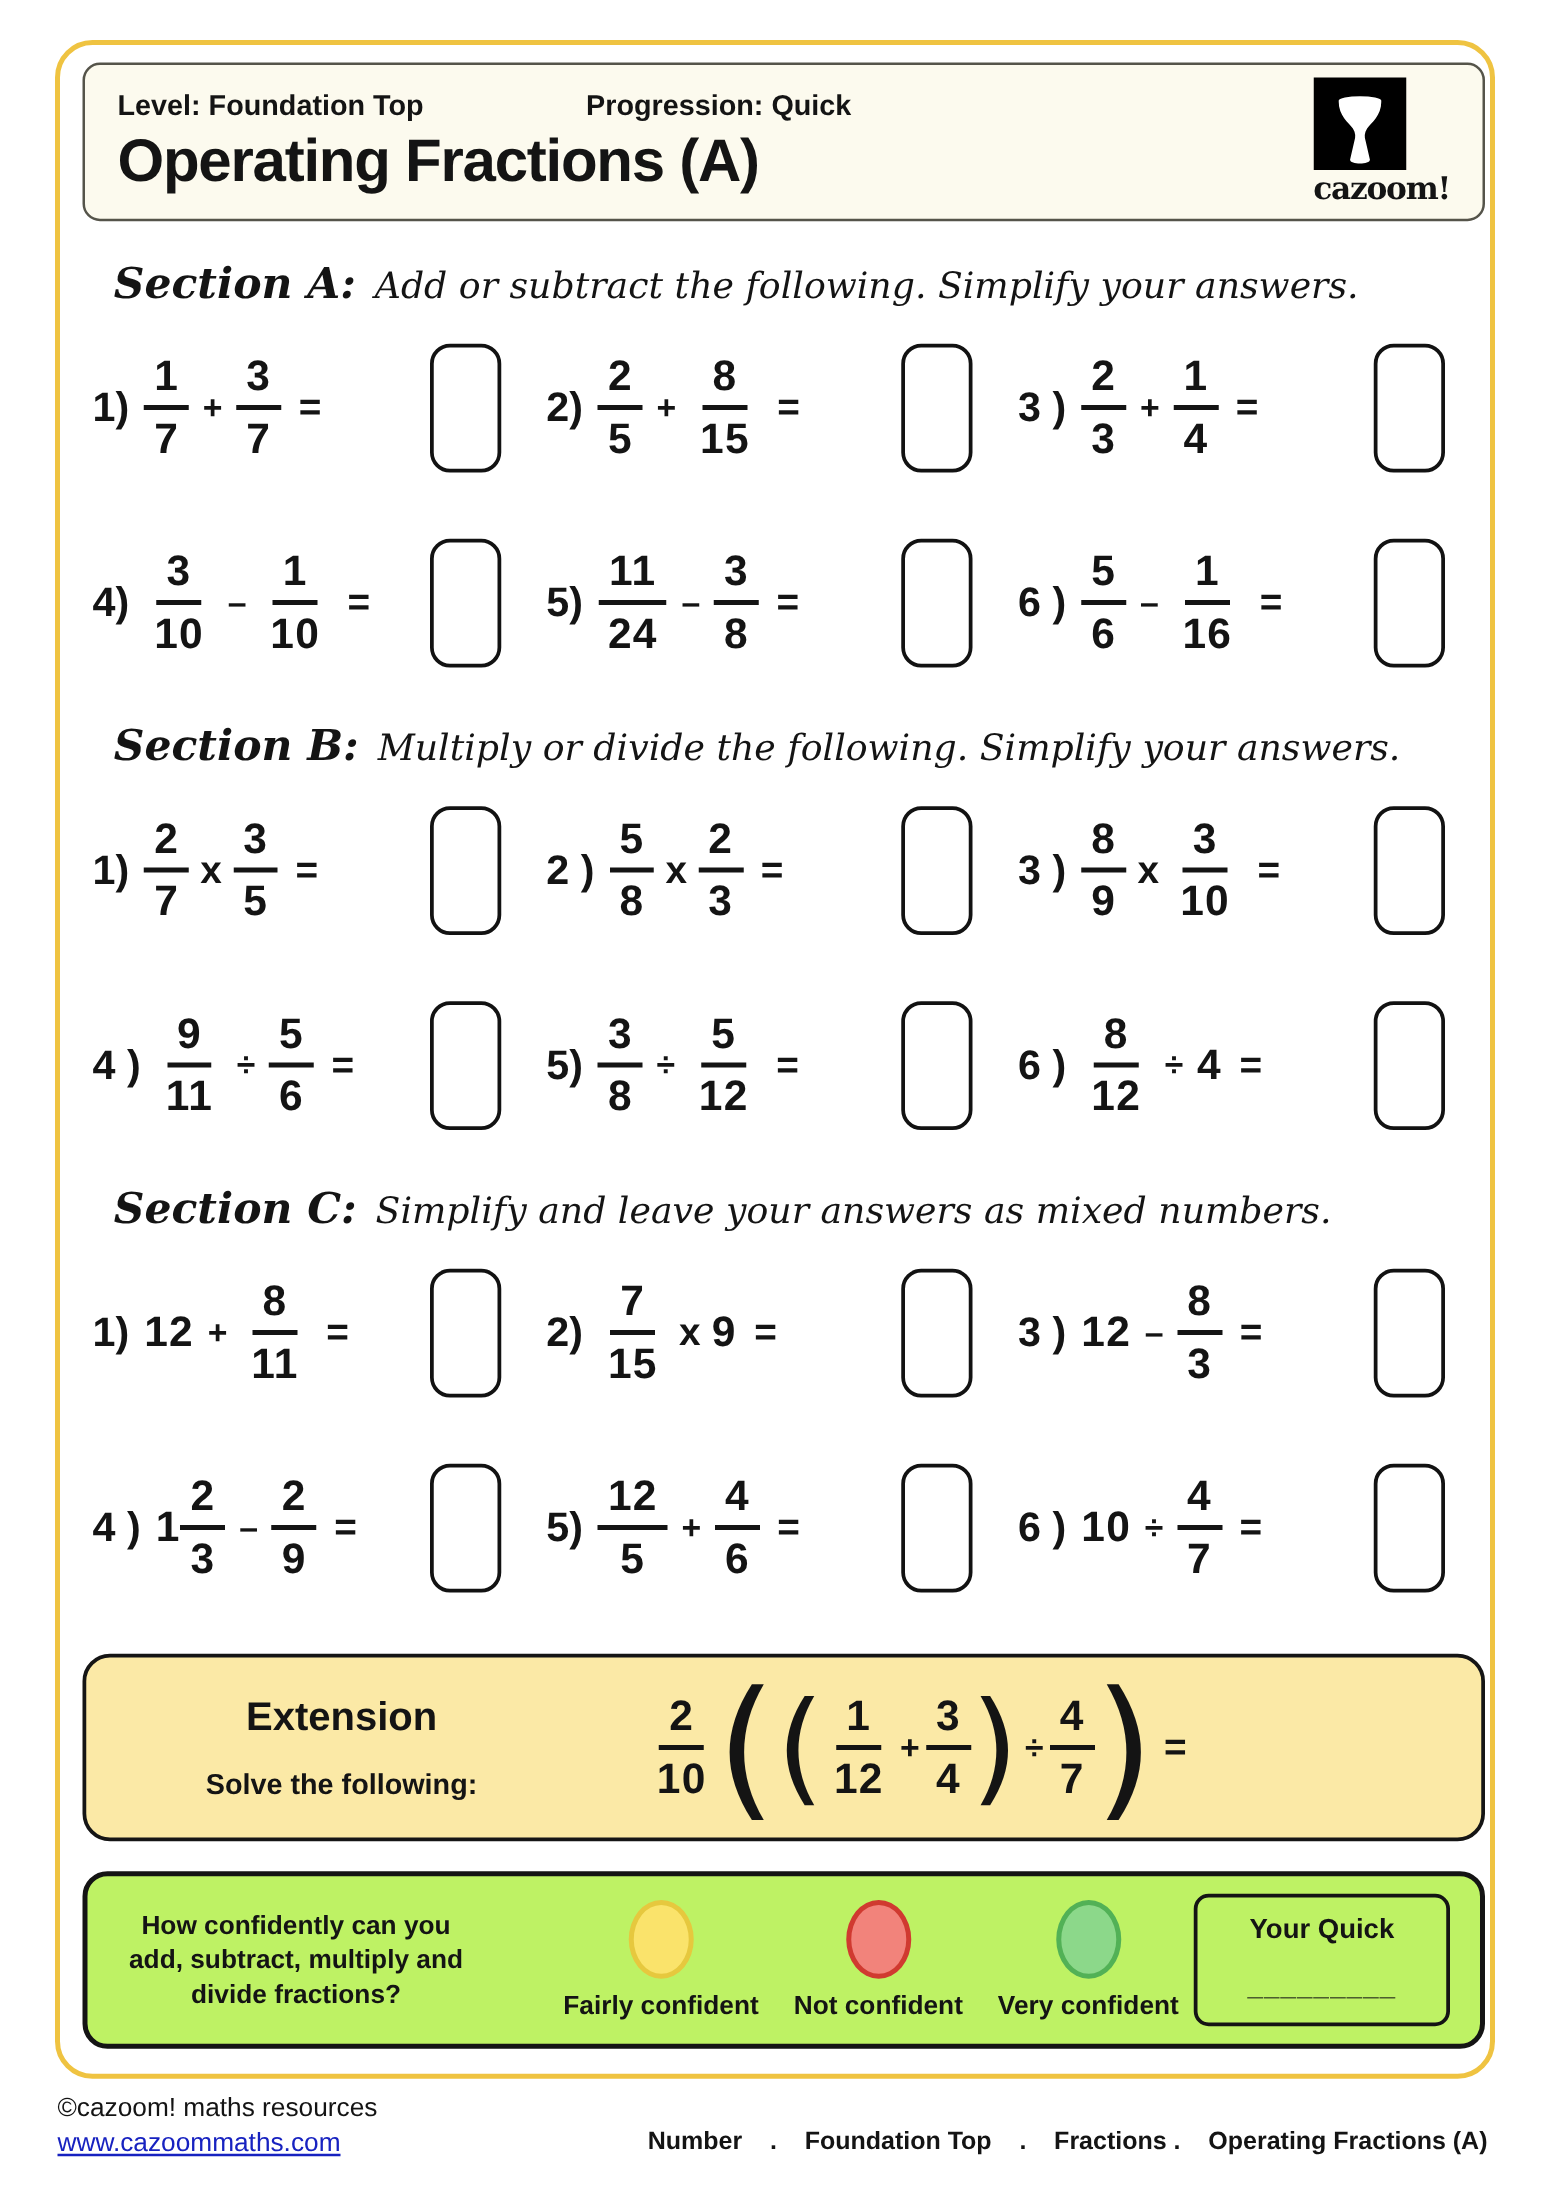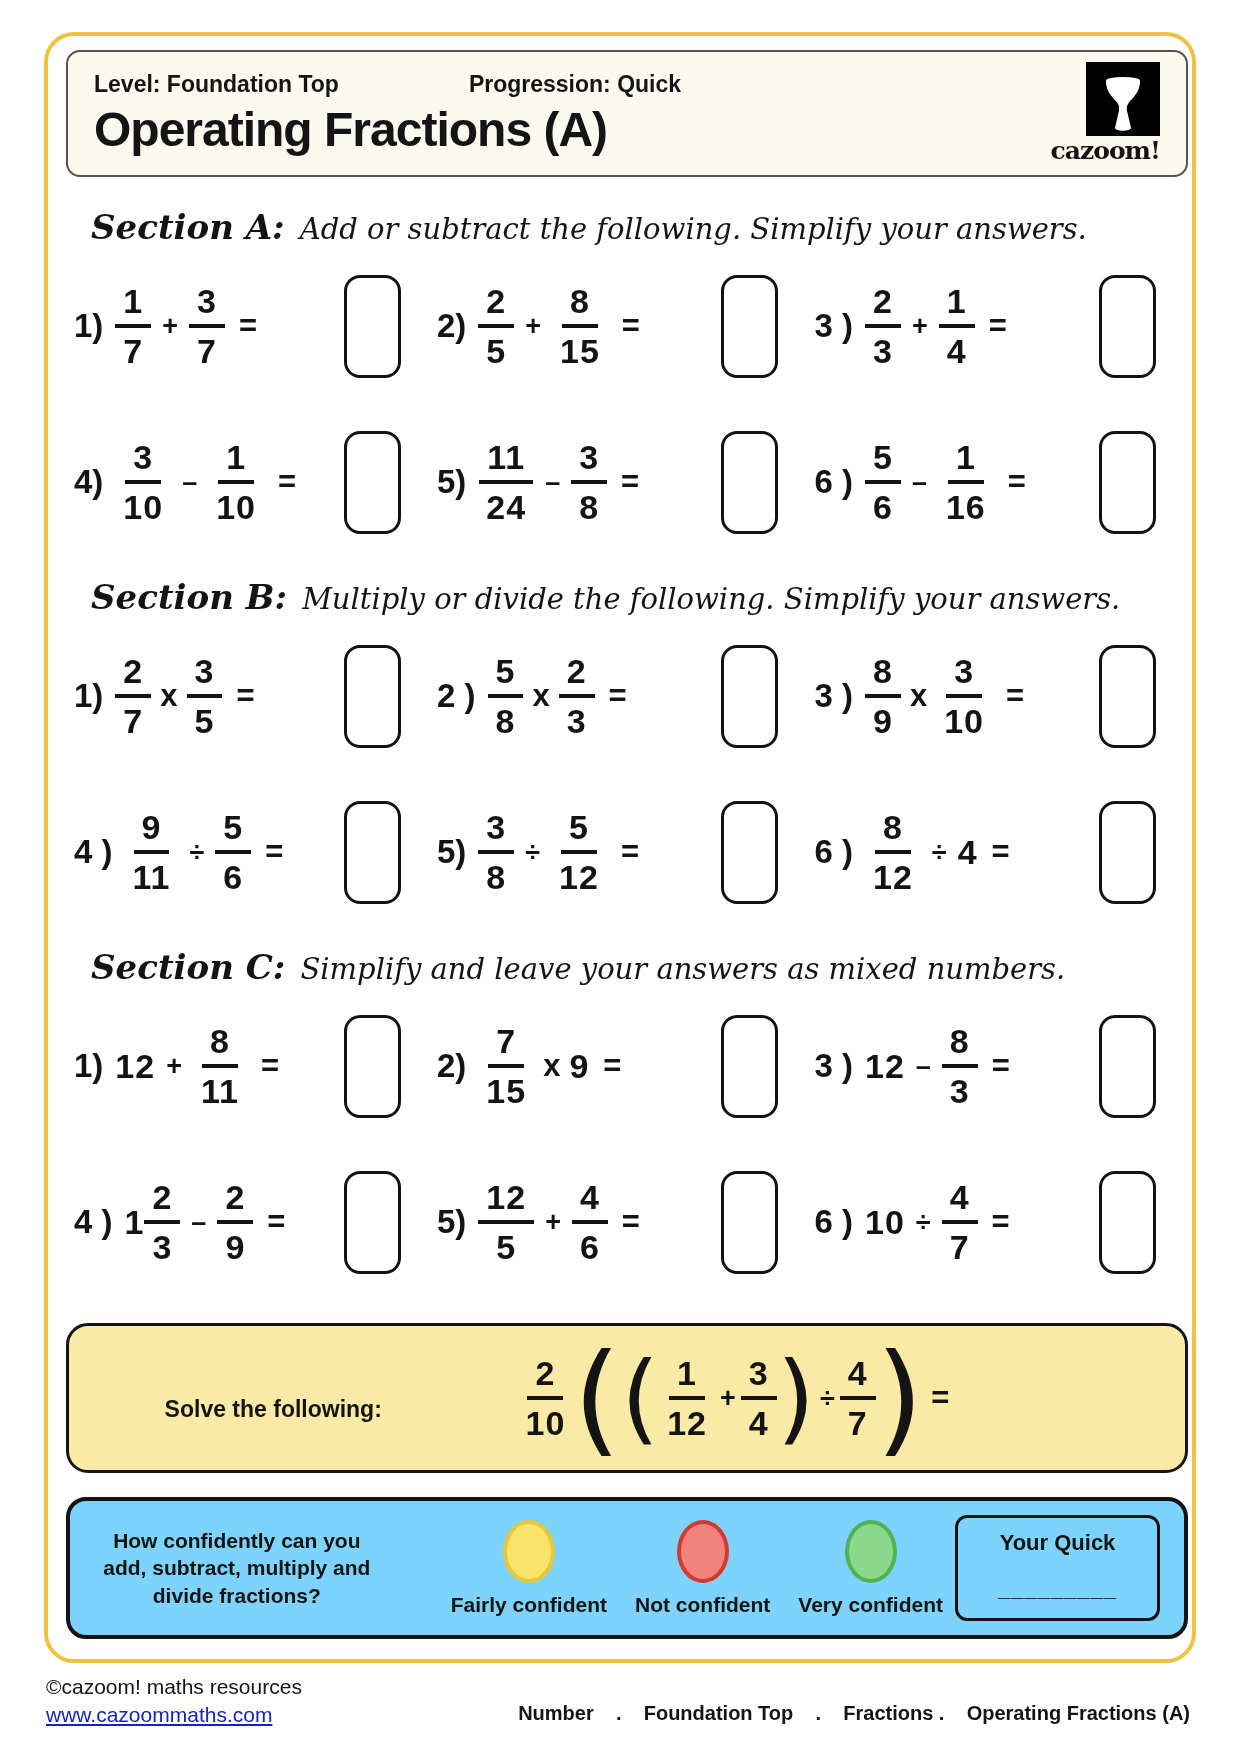--- a/index.html
+++ b/index.html
@@ -22,21 +22,21 @@
     border: 2px solid #55544a;
     border-radius: 14px;
     background: #fcfaee;
     padding: 10px 16px 10px 26px;
     display: flex;
     justify-content: space-between;
     align-items: center;
   }
   .meta-row { display: flex; gap: 130px; font-size: 23px; font-weight: 700; }
   .title { font-size: 48px; font-weight: 700; margin-top: 4px; letter-spacing: -1px; }
-  .logo { display: flex; flex-direction: column; align-items: flex-end; margin-right: 10px; }
+  .logo { display: flex; flex-direction: column; align-items: flex-start; margin-right: 10px; }
   .logo-square { width: 74px; height: 74px; background: #000; display: flex; align-items: flex-end; justify-content: center; }
   .logo-text { font-family: "DejaVu Serif", serif; font-size: 25px; font-weight: 800; letter-spacing: -1px; }
   
   .sec-head { margin: 30px 0 4px 25px; font-family: "DejaVu Serif", serif; }
   .sec-name { font-style: italic; font-weight: 700; font-size: 34px; }
   .sec-instr { font-style: italic; font-size: 29px; margin-left: 10px; }
   .pgrid {
     display: grid;
     grid-template-columns: 1fr 1.04fr 1.04fr;
     row-gap: 26px;
@@ -74,21 +74,21 @@
   .paren { font-family: "DejaVu Sans", sans-serif; font-weight: 400; line-height: 0.82; }
   .paren-lg { font-size: 122px; }
   .paren-md { font-size: 98px; }
   
   .confidence {
     display: flex; align-items: center;
     border: 4px solid #141414;
     border-radius: 20px;
     margin-top: 24px;
     padding: 14px 20px;
-    background: #7dd3fc;
+    background: #bef264;
     min-height: 130px;
     gap: 12px;
   }
   .conf-q { width: 300px; text-align: center; font-weight: 700; font-size: 21px; line-height: 1.3; }
   .conf-opts { display: flex; align-items: flex-end; gap: 28px; margin-left: 55px; }
   .conf-opt { display: flex; flex-direction: column; align-items: center; }
   .conf-dot { width: 52px; height: 63px; border-radius: 50%; border: 4px solid; }
   .conf-label { font-size: 21px; font-weight: 700; margin-top: 10px; white-space: nowrap; }
   .score-box {
     margin-left: auto; margin-right: 4px;
@@ -384,20 +384,21 @@
           <span class="num">4</span>
           <span class="den">7</span>
         </span>
         <span class="op op-eq">=</span>
         <div class="answer-box"></div>
       </div>
     </div>
 
   <div class="extension">
     <div class="ext-left">
+      <div class="ext-title">Extension</div>
       <div class="ext-sub">Solve the following:</div>
     </div>
     <div class="ext-expr">
         <span class="frac">
           <span class="num">2</span>
           <span class="den">10</span>
         </span>
         <span class="paren paren-lg">(</span>
         <span class="paren paren-md">(</span>
         <span class="frac">

